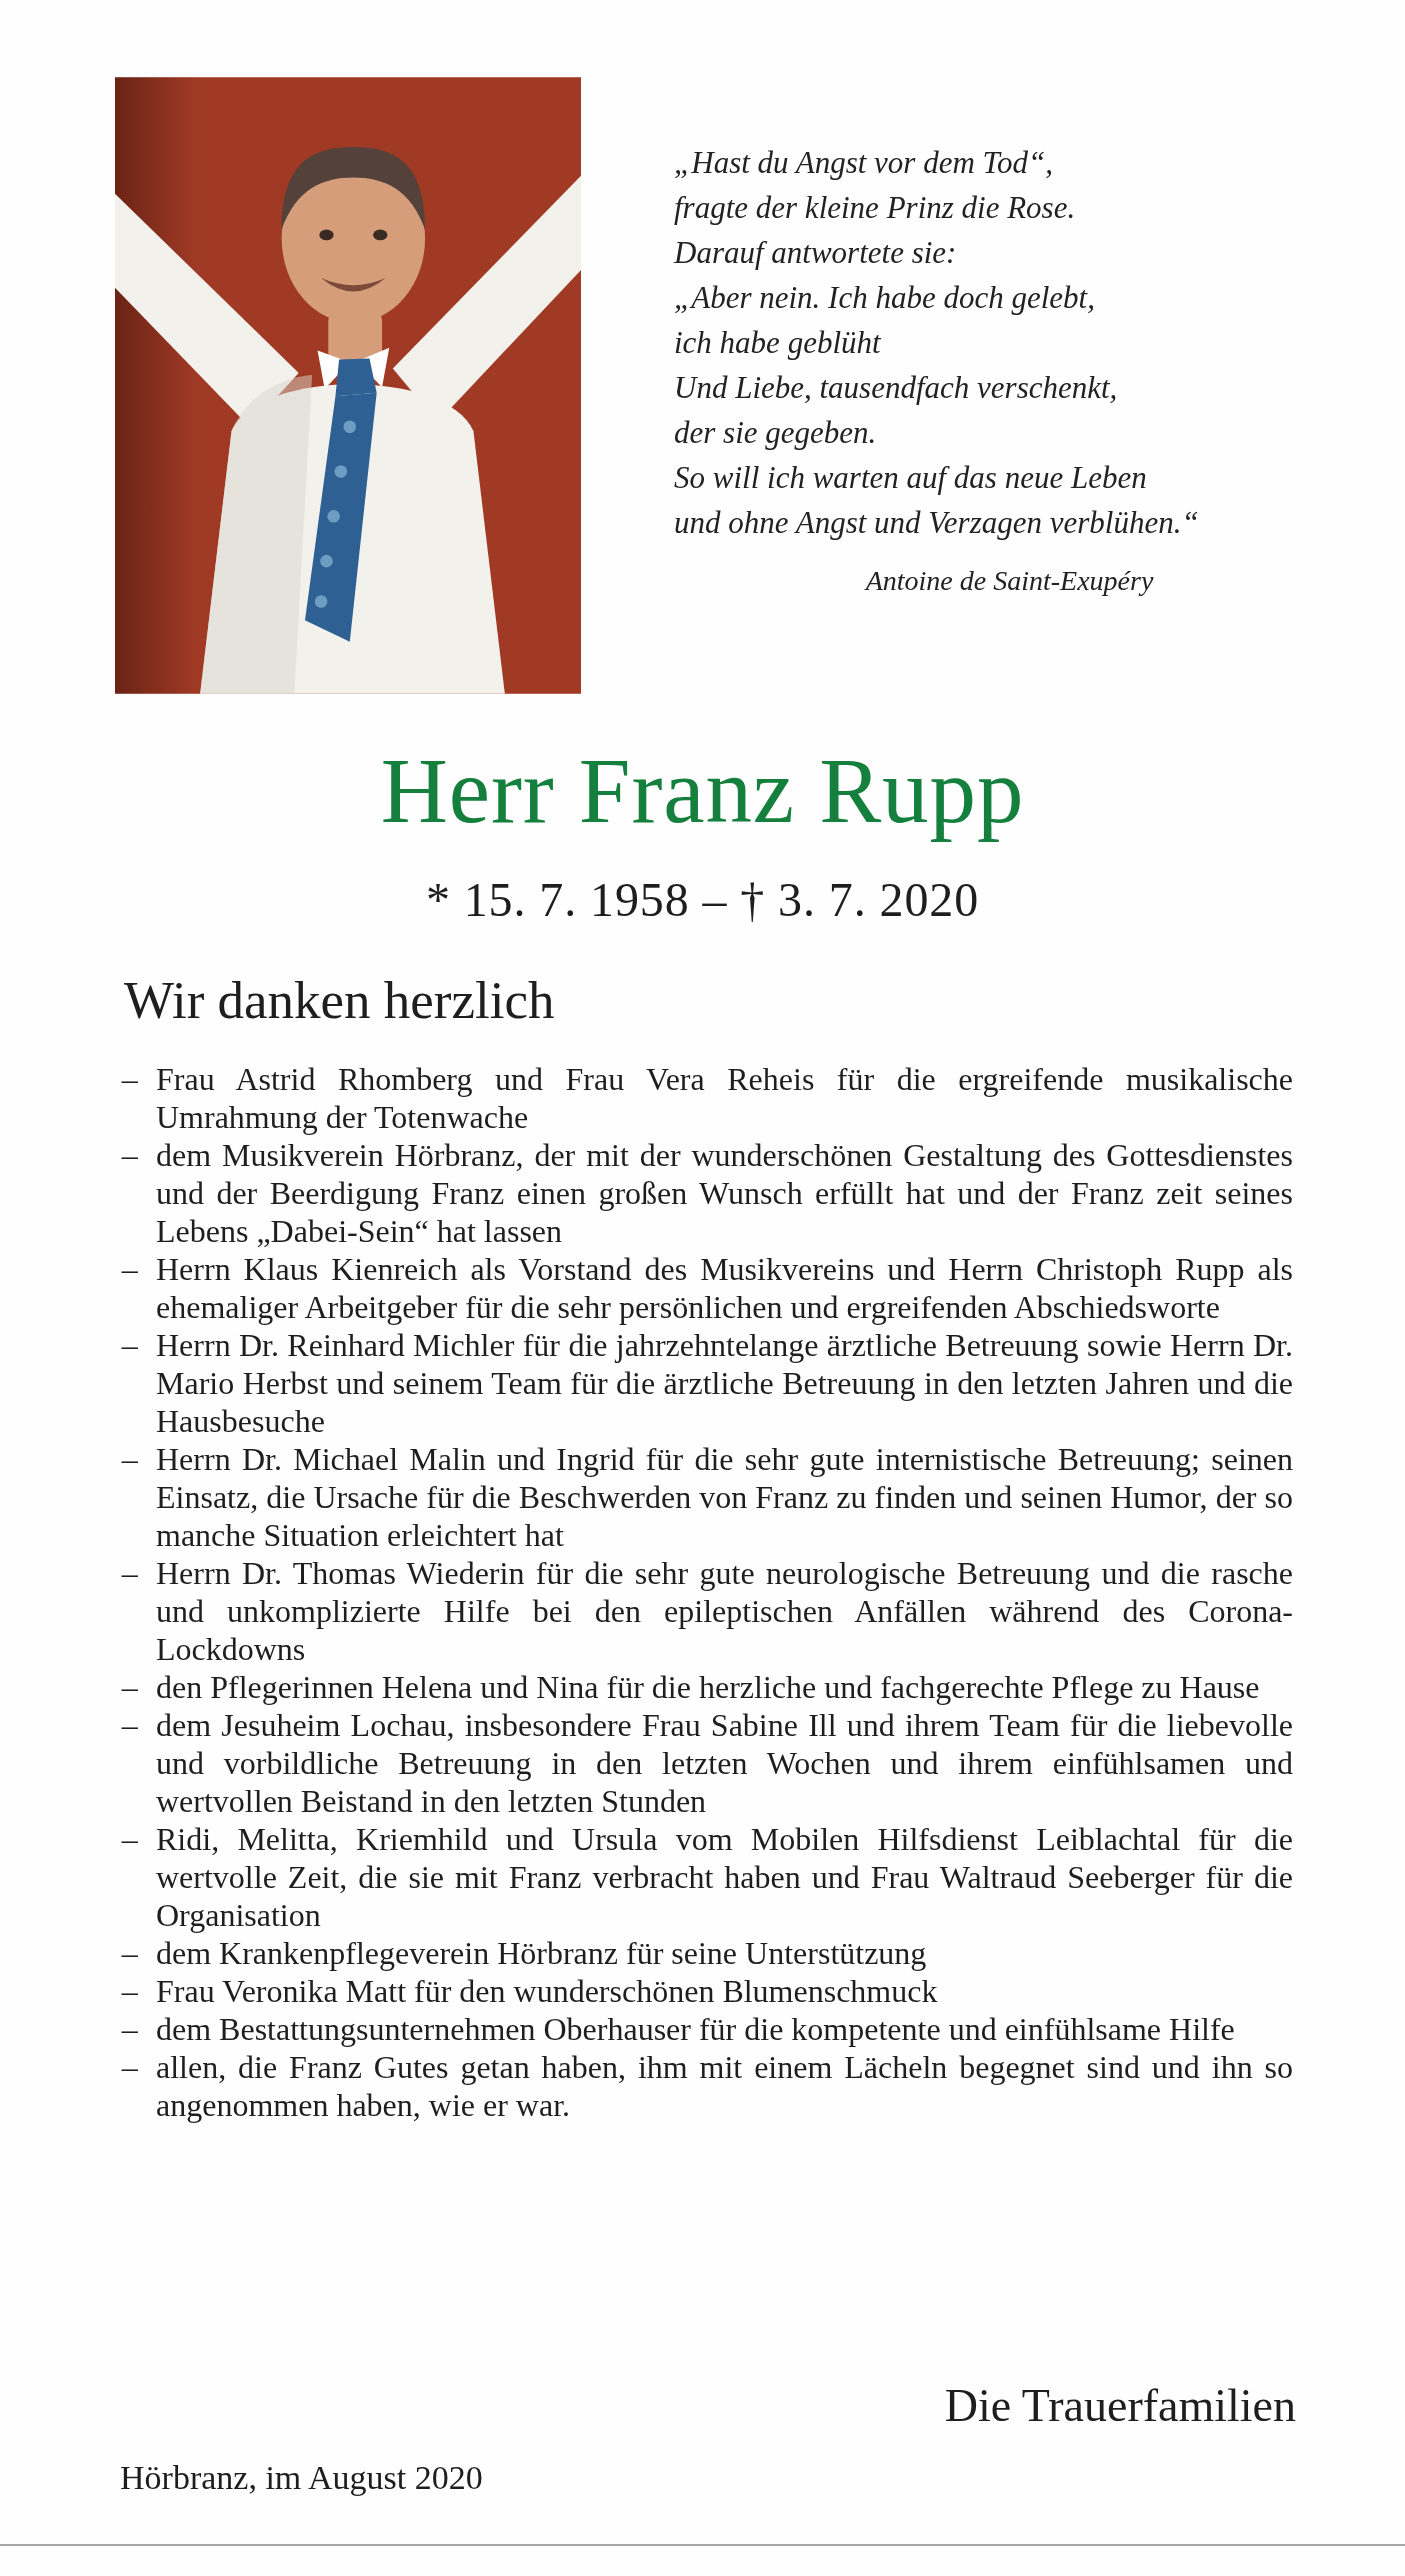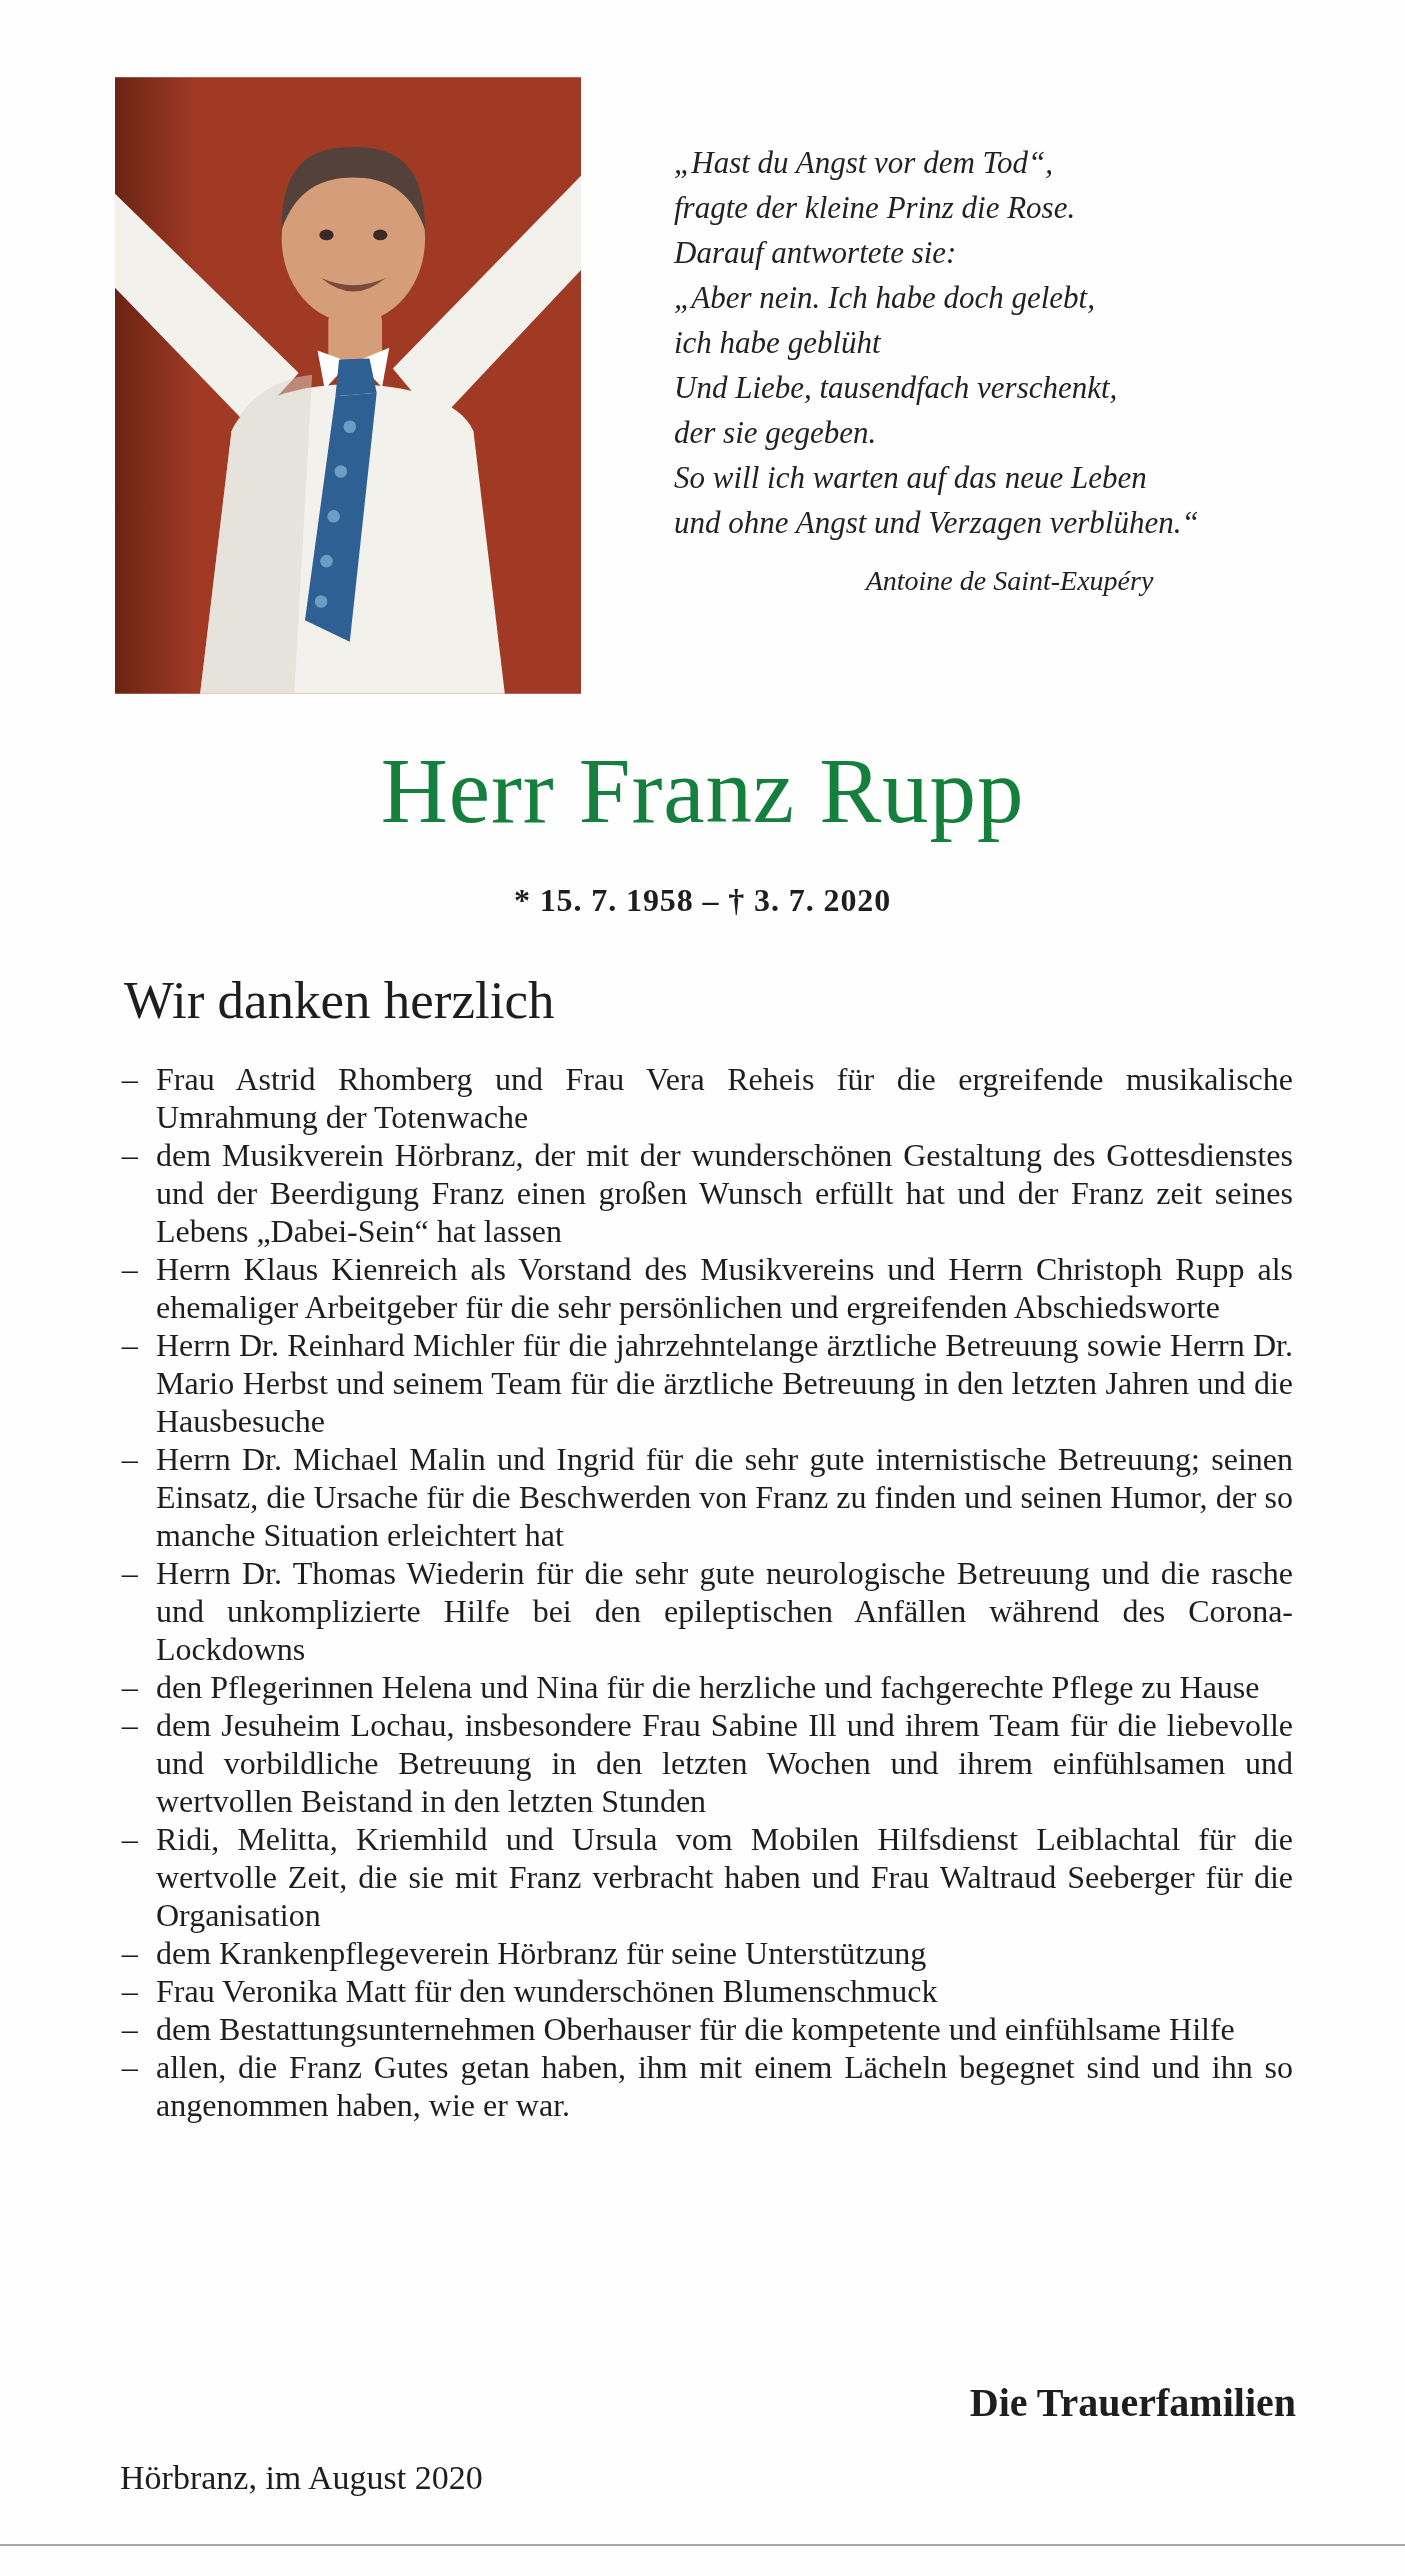--- a/index.html
+++ b/index.html
@@ -47,24 +47,23 @@
     font-weight: 400;
     letter-spacing: 0.9px;
     color: #15803d;
   }
   .dates {
     position: absolute;
     top: 872px;
     left: 0;
     width: 100%;
     text-align: center;
-    font-size: 32px;
-    font-weight: 700;
+    font-size: 48px;
+    font-weight: 400;
     letter-spacing: 0.9px;
-    margin-top: 10px;
   }
   .thanks-heading {
     position: absolute;
     top: 970px;
     left: 124px;
     font-size: 53px;
     font-weight: 400;
   }
   .thanks-list {
     position: absolute;
@@ -87,22 +86,22 @@
   .thanks-item::before {
     content: "\2013";
     position: absolute;
     left: 1.8px;
     top: 0;
   }
   .closing-family {
     position: absolute;
     top: 2379px;
     right: 109px;
-    font-size: 40px;
-    font-weight: 700;
+    font-size: 46px;
+    font-weight: 400;
   }
   .place-date {
     position: absolute;
     top: 2459px;
     left: 120px;
     font-size: 34px;
   }
   .place-date .place { font-weight: 400; margin-top: 33px; }
   .bottom-rule {
     position: absolute;

